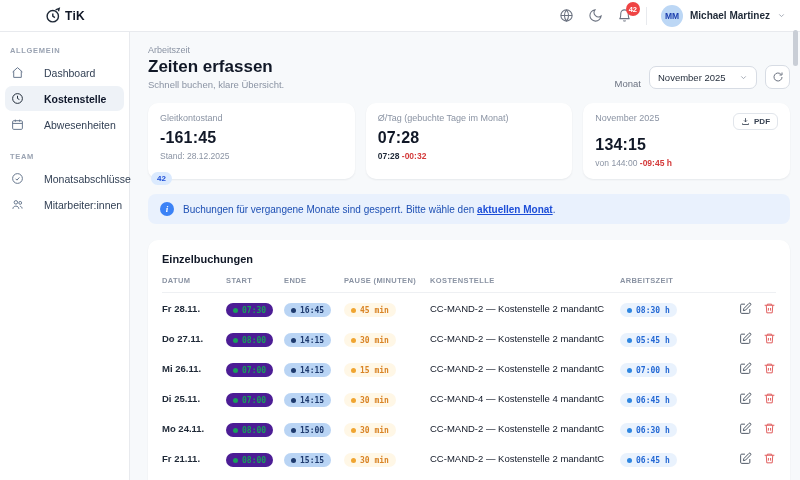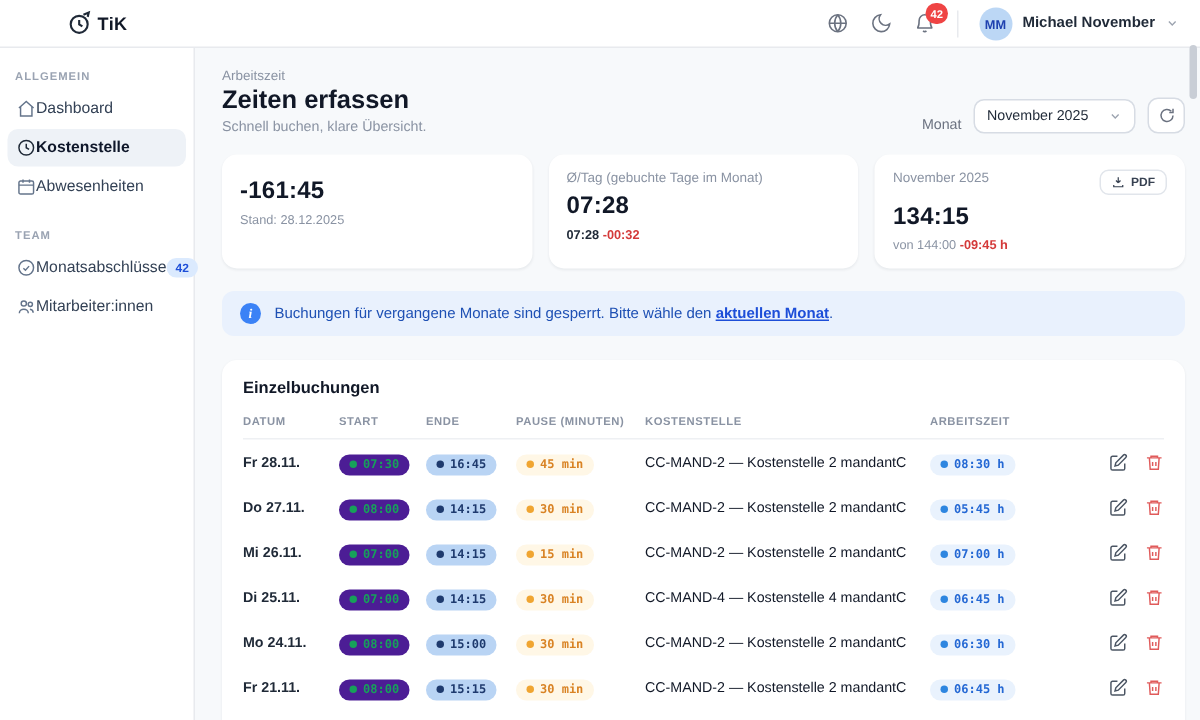--- a/index.html
+++ b/index.html
@@ -24,21 +24,21 @@
   .avatar { width:22px; height:22px; border-radius:50%; background:#bcd7f5; color:#1e40af;
     font-size:8.5px; font-weight:bold; display:flex; align-items:center; justify-content:center; }
   .user-name { font-size:10px; font-weight:bold; color:#1f2937; }
   .chev { color:#9ca3af; }
 
   
   .sidebar { position:absolute; top:32px; left:0; bottom:0; width:130px; background:#fff;
     border-right:1px solid #e8eaee; padding-top:8px; z-index:2; }
   .side-label { font-size:7.5px; font-weight:bold; color:#9aa3b2; letter-spacing:.09em;
     text-transform:uppercase; padding:6px 10px 4px; }
-  .side-item { display:flex; gap:0; margin:1px 5px; padding:6px 6px;
+  .side-item { display:flex; align-items:center; gap:20px; margin:1px 5px; padding:6px 6px;
     border-radius:7px; font-size:10.5px; color:#334155; cursor:pointer; }
   .side-item .s-ic { color:#64748b; display:flex; }
   .side-item.active { background:#eef2f7; color:#0f172a; font-weight:bold; }
   .side-item.active .s-ic { color:#1f2937; }
   .side-badge { margin-left:auto; background:#dbeafe; color:#1d4ed8; font-size:8px; font-weight:bold;
     padding:2px 6px; border-radius:9px; }
 
   
   .main { position:absolute; top:32px; left:130px; right:0; bottom:0; background:#f7f9fb;
     padding:13px 10px 0 18px; overflow:hidden; }
@@ -142,21 +142,21 @@
           <svg width="15" height="15" viewBox="0 0 24 24" fill="none" stroke="currentColor" stroke-width="1.7">
             <path d="M18 9a6 6 0 1 0-12 0c0 7-2 8-2 8h16s-2-1-2-8"></path>
               <path d="M10.3 20a2 2 0 0 0 3.4 0"></path>
           </svg>
         </span>
         <span class="tb-badge">42</span>
       </button>
       <span class="tb-divider"></span>
       <button class="user-chip">
         <span class="avatar">MM</span>
-        <span class="user-name">Michael November</span>
+        <span class="user-name">Michael Martinez</span>
         <span class="chev">
           <svg width="9" height="9" viewBox="0 0 24 24" fill="none" stroke="currentColor" stroke-width="2.4">
               <path d="M6 9l6 6 6-6"></path>
             </svg>
         </span>
       </button>
     </div>
   </header>
 
   <aside class="sidebar">
@@ -236,20 +236,21 @@
                 <path d="M20 12a8 8 0 1 1-2.3-5.6"></path>
                 <path d="M20 3v5h-5"></path>
               </svg>
           </span>
         </button>
       </div>
     </div>
 
     <div class="stats">
       <div class="card">
+        <div class="card-label">Gleitkontostand</div>
         <div class="card-value">-161:45</div>
         <div class="card-sub">Stand: 28.12.2025</div>
       </div>
       <div class="card">
         <div class="card-label">Ø/Tag (gebuchte Tage im Monat)</div>
         <div class="card-value">07:28</div>
         <div class="card-sub">
           <span class="sub-strong">07:28</span>
           <span class="sub-neg">-00:32</span>
         </div>

